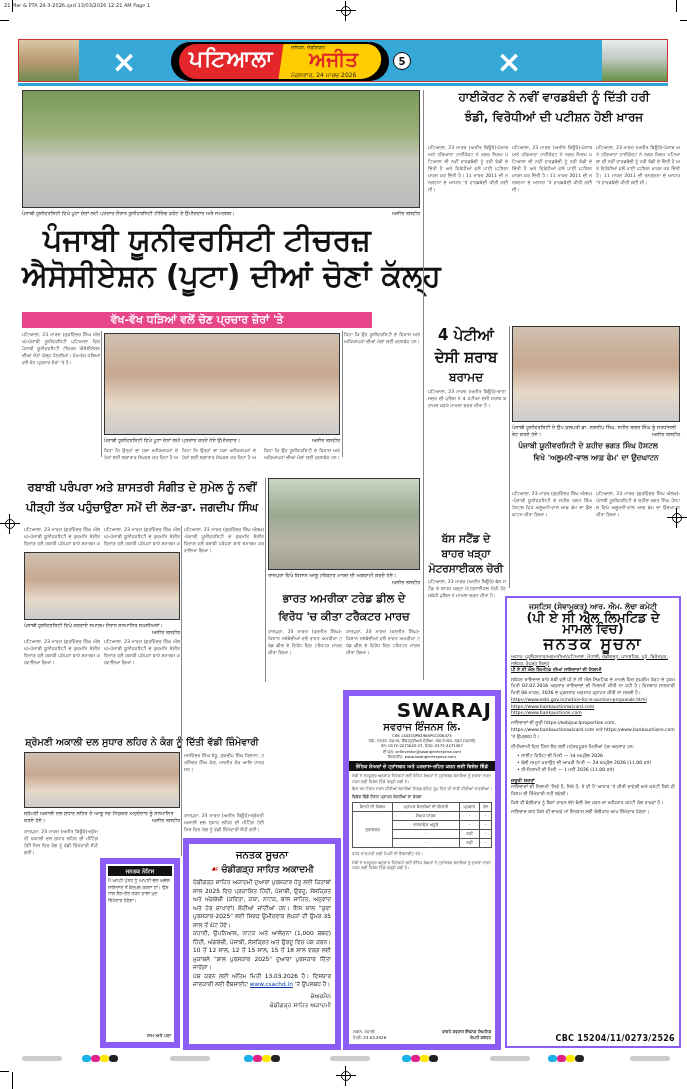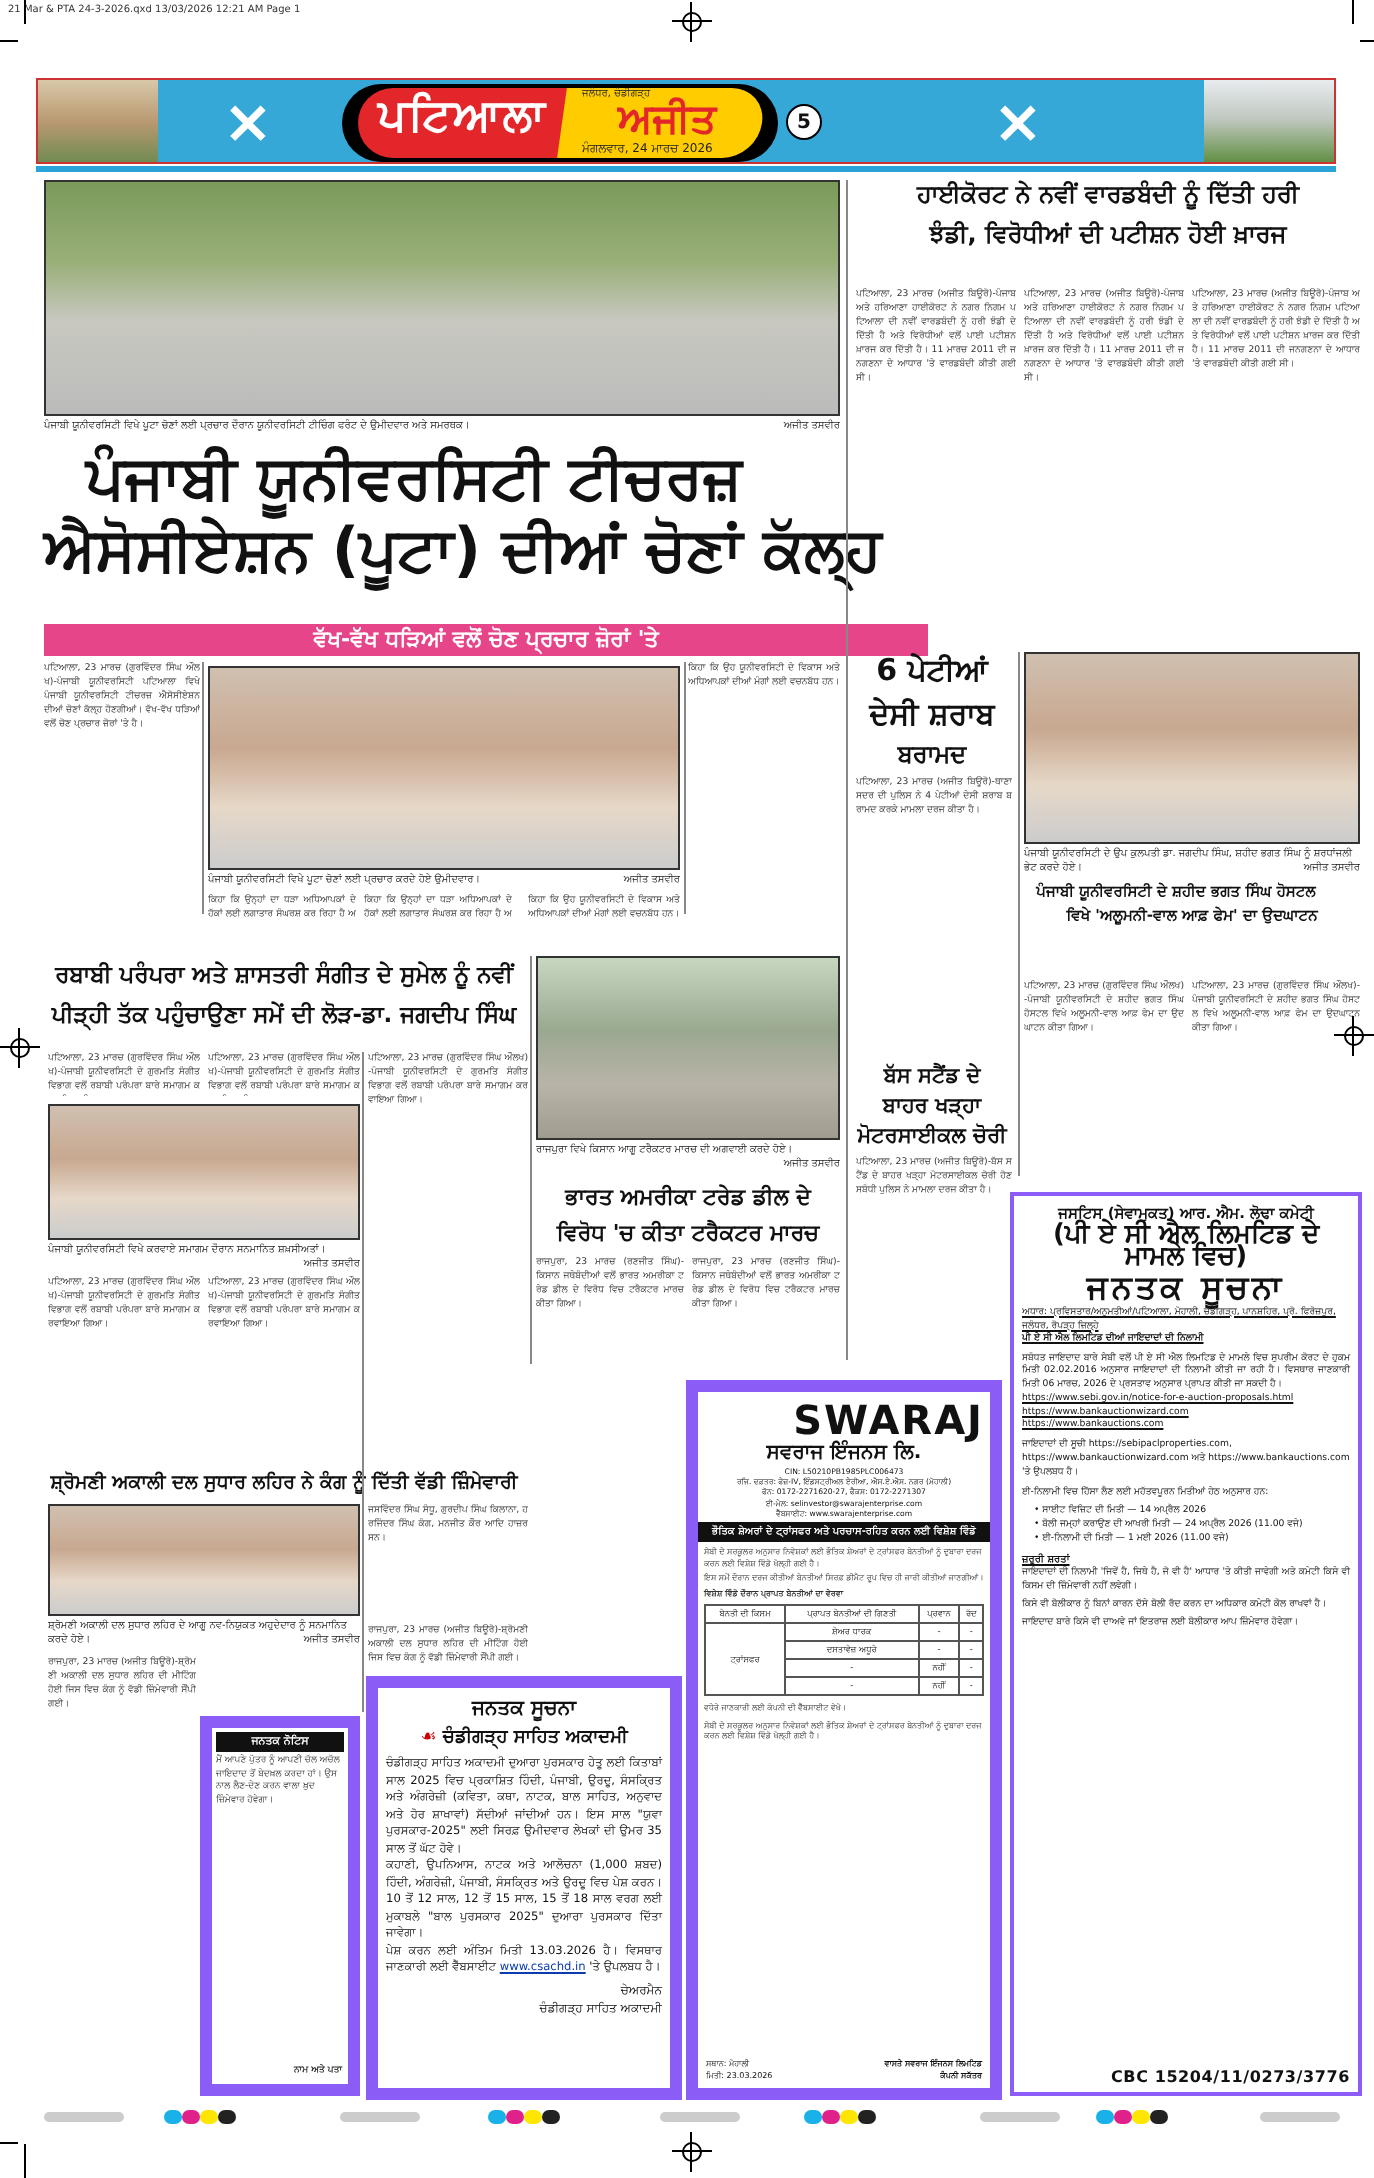--- a/index.html
+++ b/index.html
@@ -91,40 +91,40 @@
 <div class="abs mast-rule" style="width:650px"></div>
 
 <div class="abs photo" style="left:22px;top:90px;width:398px;height:118px"></div>
 <div class="abs caption" style="left:22px;top:210px;width:398px">
   <span>ਪੰਜਾਬੀ ਯੂਨੀਵਰਸਿਟੀ ਵਿਖੇ ਪੂਟਾ ਚੋਣਾਂ ਲਈ ਪ੍ਰਚਾਰ ਦੌਰਾਨ ਯੂਨੀਵਰਸਿਟੀ ਟੀਚਿੰਗ ਫਰੰਟ ਦੇ ਉਮੀਦਵਾਰ ਅਤੇ ਸਮਰਥਕ।</span>
   <span class="credit">ਅਜੀਤ ਤਸਵੀਰ</span>
 </div>
 
 <div class="abs hl hl-xl" style="left:8px;top:222px;width:398px">ਪੰਜਾਬੀ ਯੂਨੀਵਰਸਿਟੀ ਟੀਚਰਜ਼</div>
 <div class="abs hl hl-xl" style="left:22px;top:258px;width:398px">ਐਸੋਸੀਏਸ਼ਨ (ਪੂਟਾ) ਦੀਆਂ ਚੋਣਾਂ ਕੱਲ੍ਹ</div>
-<div class="abs pinkbar" style="left:22px;top:312px;width:442px;height:16px">ਵੱਖ-ਵੱਖ ਧੜਿਆਂ ਵਲੋਂ ਚੋਣ ਪ੍ਰਚਾਰ ਜ਼ੋਰਾਂ 'ਤੇ</div>
+<div class="abs pinkbar" style="left:22px;top:312px;width:350px;height:16px">ਵੱਖ-ਵੱਖ ਧੜਿਆਂ ਵਲੋਂ ਚੋਣ ਪ੍ਰਚਾਰ ਜ਼ੋਰਾਂ 'ਤੇ</div>
 
 <div class="abs col" style="left:22px;top:331px;width:78px;height:126px">ਪਟਿਆਲਾ, 23 ਮਾਰਚ (ਗੁਰਵਿੰਦਰ ਸਿੰਘ ਔਲਖ)-ਪੰਜਾਬੀ ਯੂਨੀਵਰਸਿਟੀ ਪਟਿਆਲਾ ਵਿਖੇ ਪੰਜਾਬੀ ਯੂਨੀਵਰਸਿਟੀ ਟੀਚਰਜ਼ ਐਸੋਸੀਏਸ਼ਨ ਦੀਆਂ ਚੋਣਾਂ ਕੱਲ੍ਹ ਹੋਣਗੀਆਂ। ਵੱਖ-ਵੱਖ ਧੜਿਆਂ ਵਲੋਂ ਚੋਣ ਪ੍ਰਚਾਰ ਜ਼ੋਰਾਂ 'ਤੇ ਹੈ।</div>
 <div class="abs photo indoor" style="left:104px;top:333px;width:236px;height:102px"></div>
 <div class="abs caption" style="left:104px;top:437px;width:236px">
   <span>ਪੰਜਾਬੀ ਯੂਨੀਵਰਸਿਟੀ ਵਿਖੇ ਪੂਟਾ ਚੋਣਾਂ ਲਈ ਪ੍ਰਚਾਰ ਕਰਦੇ ਹੋਏ ਉਮੀਦਵਾਰ।</span>
   <span class="credit">ਅਜੀਤ ਤਸਵੀਰ</span>
 </div>
 <div class="abs col" style="left:104px;top:447px;width:74px;height:14px">ਕਿਹਾ ਕਿ ਉਨ੍ਹਾਂ ਦਾ ਧੜਾ ਅਧਿਆਪਕਾਂ ਦੇ ਹੱਕਾਂ ਲਈ ਲਗਾਤਾਰ ਸੰਘਰਸ਼ ਕਰ ਰਿਹਾ ਹੈ ਅਤੇ ਯੂਨੀਵਰਸਿਟੀ ਦੀ ਵਿੱਤੀ ਹਾਲਤ ਸੁਧਾਰਨ ਲਈ ਯਤਨਸ਼ੀਲ ਹੈ।</div>
 <div class="abs col" style="left:182px;top:447px;width:74px;height:14px">ਕਿਹਾ ਕਿ ਉਨ੍ਹਾਂ ਦਾ ਧੜਾ ਅਧਿਆਪਕਾਂ ਦੇ ਹੱਕਾਂ ਲਈ ਲਗਾਤਾਰ ਸੰਘਰਸ਼ ਕਰ ਰਿਹਾ ਹੈ ਅਤੇ ਯੂਨੀਵਰਸਿਟੀ ਦੀ ਵਿੱਤੀ ਹਾਲਤ ਸੁਧਾਰਨ ਲਈ ਯਤਨਸ਼ੀਲ ਹੈ।</div>
 <div class="abs col" style="left:264px;top:447px;width:76px;height:14px">ਕਿਹਾ ਕਿ ਉਹ ਯੂਨੀਵਰਸਿਟੀ ਦੇ ਵਿਕਾਸ ਅਤੇ ਅਧਿਆਪਕਾਂ ਦੀਆਂ ਮੰਗਾਂ ਲਈ ਵਚਨਬੱਧ ਹਨ।</div>
 <div class="abs col" style="left:344px;top:331px;width:76px;height:130px">ਕਿਹਾ ਕਿ ਉਹ ਯੂਨੀਵਰਸਿਟੀ ਦੇ ਵਿਕਾਸ ਅਤੇ ਅਧਿਆਪਕਾਂ ਦੀਆਂ ਮੰਗਾਂ ਲਈ ਵਚਨਬੱਧ ਹਨ।</div>
 
 <div class="abs hl hl-m" style="left:426px;top:90px;width:256px">ਹਾਈਕੋਰਟ ਨੇ ਨਵੀਂ ਵਾਰਡਬੰਦੀ ਨੂੰ ਦਿੱਤੀ ਹਰੀ</div>
 <div class="abs hl hl-m" style="left:426px;top:110px;width:256px">ਝੰਡੀ, ਵਿਰੋਧੀਆਂ ਦੀ ਪਟੀਸ਼ਨ ਹੋਈ ਖ਼ਾਰਜ</div>
 <div class="abs col" style="left:428px;top:144px;width:80px;height:176px">ਪਟਿਆਲਾ, 23 ਮਾਰਚ (ਅਜੀਤ ਬਿਊਰੋ)-ਪੰਜਾਬ ਅਤੇ ਹਰਿਆਣਾ ਹਾਈਕੋਰਟ ਨੇ ਨਗਰ ਨਿਗਮ ਪਟਿਆਲਾ ਦੀ ਨਵੀਂ ਵਾਰਡਬੰਦੀ ਨੂੰ ਹਰੀ ਝੰਡੀ ਦੇ ਦਿੱਤੀ ਹੈ ਅਤੇ ਵਿਰੋਧੀਆਂ ਵਲੋਂ ਪਾਈ ਪਟੀਸ਼ਨ ਖ਼ਾਰਜ ਕਰ ਦਿੱਤੀ ਹੈ। 11 ਮਾਰਚ 2011 ਦੀ ਜਨਗਣਨਾ ਦੇ ਆਧਾਰ 'ਤੇ ਵਾਰਡਬੰਦੀ ਕੀਤੀ ਗਈ ਸੀ।</div>
 <div class="abs col" style="left:512px;top:144px;width:80px;height:176px">ਪਟਿਆਲਾ, 23 ਮਾਰਚ (ਅਜੀਤ ਬਿਊਰੋ)-ਪੰਜਾਬ ਅਤੇ ਹਰਿਆਣਾ ਹਾਈਕੋਰਟ ਨੇ ਨਗਰ ਨਿਗਮ ਪਟਿਆਲਾ ਦੀ ਨਵੀਂ ਵਾਰਡਬੰਦੀ ਨੂੰ ਹਰੀ ਝੰਡੀ ਦੇ ਦਿੱਤੀ ਹੈ ਅਤੇ ਵਿਰੋਧੀਆਂ ਵਲੋਂ ਪਾਈ ਪਟੀਸ਼ਨ ਖ਼ਾਰਜ ਕਰ ਦਿੱਤੀ ਹੈ। 11 ਮਾਰਚ 2011 ਦੀ ਜਨਗਣਨਾ ਦੇ ਆਧਾਰ 'ਤੇ ਵਾਰਡਬੰਦੀ ਕੀਤੀ ਗਈ ਸੀ।</div>
 <div class="abs col" style="left:596px;top:144px;width:84px;height:176px">ਪਟਿਆਲਾ, 23 ਮਾਰਚ (ਅਜੀਤ ਬਿਊਰੋ)-ਪੰਜਾਬ ਅਤੇ ਹਰਿਆਣਾ ਹਾਈਕੋਰਟ ਨੇ ਨਗਰ ਨਿਗਮ ਪਟਿਆਲਾ ਦੀ ਨਵੀਂ ਵਾਰਡਬੰਦੀ ਨੂੰ ਹਰੀ ਝੰਡੀ ਦੇ ਦਿੱਤੀ ਹੈ ਅਤੇ ਵਿਰੋਧੀਆਂ ਵਲੋਂ ਪਾਈ ਪਟੀਸ਼ਨ ਖ਼ਾਰਜ ਕਰ ਦਿੱਤੀ ਹੈ। 11 ਮਾਰਚ 2011 ਦੀ ਜਨਗਣਨਾ ਦੇ ਆਧਾਰ 'ਤੇ ਵਾਰਡਬੰਦੀ ਕੀਤੀ ਗਈ ਸੀ।</div>
 
-<div class="abs hl hl-l" style="left:426px;top:326px;width:80px">6 ਪੇਟੀਆਂ</div>
+<div class="abs hl hl-l" style="left:426px;top:326px;width:80px">4 ਪੇਟੀਆਂ</div>
 <div class="abs hl hl-l" style="left:426px;top:348px;width:80px">ਦੇਸੀ ਸ਼ਰਾਬ</div>
 <div class="abs hl hl-m" style="left:426px;top:370px;width:80px">ਬਰਾਮਦ</div>
 <div class="abs col" style="left:428px;top:388px;width:78px;height:92px">ਪਟਿਆਲਾ, 23 ਮਾਰਚ (ਅਜੀਤ ਬਿਊਰੋ)-ਥਾਣਾ ਸਦਰ ਦੀ ਪੁਲਿਸ ਨੇ 4 ਪੇਟੀਆਂ ਦੇਸੀ ਸ਼ਰਾਬ ਬਰਾਮਦ ਕਰਕੇ ਮਾਮਲਾ ਦਰਜ ਕੀਤਾ ਹੈ।</div>
 
 <div class="abs photo indoor" style="left:512px;top:326px;width:168px;height:96px"></div>
 <div class="abs caption" style="left:512px;top:424px;width:168px">
   <span>ਪੰਜਾਬੀ ਯੂਨੀਵਰਸਿਟੀ ਦੇ ਉਪ ਕੁਲਪਤੀ ਡਾ. ਜਗਦੀਪ ਸਿੰਘ, ਸ਼ਹੀਦ ਭਗਤ ਸਿੰਘ ਨੂੰ ਸ਼ਰਧਾਂਜਲੀ ਭੇਟ ਕਰਦੇ ਹੋਏ।</span>
   <span class="credit">ਅਜੀਤ ਤਸਵੀਰ</span>
 </div>
 <div class="abs hl" style="left:502px;top:440px;width:172px;font-size:7.5px;line-height:11px">ਪੰਜਾਬੀ ਯੂਨੀਵਰਸਿਟੀ ਦੇ ਸ਼ਹੀਦ ਭਗਤ ਸਿੰਘ ਹੋਸਟਲ</div>
@@ -270,21 +270,21 @@
   <div style="font-size:4.6px;line-height:6.8px;margin-top:3px">ਈ-ਨਿਲਾਮੀ ਵਿਚ ਹਿੱਸਾ ਲੈਣ ਲਈ ਮਹੱਤਵਪੂਰਨ ਮਿਤੀਆਂ ਹੇਠ ਅਨੁਸਾਰ ਹਨ:</div>
   <div style="font-size:4.6px;line-height:7px;margin-top:2px;padding-left:6px">
     <div>• <span>ਸਾਈਟ ਵਿਜ਼ਿਟ ਦੀ ਮਿਤੀ</span> — <span>14 ਅਪ੍ਰੈਲ 2026</span></div>
     <div>• <span>ਬੋਲੀ ਜਮ੍ਹਾਂ ਕਰਾਉਣ ਦੀ ਆਖਰੀ ਮਿਤੀ</span> — <span>24 ਅਪ੍ਰੈਲ 2026 (11.00 ਵਜੇ)</span></div>
     <div>• <span>ਈ-ਨਿਲਾਮੀ ਦੀ ਮਿਤੀ</span> — <span>1 ਮਈ 2026 (11.00 ਵਜੇ)</span></div>
   </div>
   <div style="font-size:5px;line-height:8px;margin-top:3px;text-decoration:underline;font-weight:bold">ਜ਼ਰੂਰੀ ਸ਼ਰਤਾਂ</div>
   <div style="font-size:4.6px;line-height:6.8px;text-align:justify">ਜਾਇਦਾਦਾਂ ਦੀ ਨਿਲਾਮੀ 'ਜਿਵੇਂ ਹੈ, ਜਿਥੇ ਹੈ, ਜੋ ਵੀ ਹੈ' ਆਧਾਰ 'ਤੇ ਕੀਤੀ ਜਾਵੇਗੀ ਅਤੇ ਕਮੇਟੀ ਕਿਸੇ ਵੀ ਕਿਸਮ ਦੀ ਜ਼ਿੰਮੇਵਾਰੀ ਨਹੀਂ ਲਵੇਗੀ।</div>
   <div style="font-size:4.6px;line-height:6.8px;text-align:justify;margin-top:2px">ਕਿਸੇ ਵੀ ਬੋਲੀਕਾਰ ਨੂੰ ਬਿਨਾਂ ਕਾਰਨ ਦੱਸੇ ਬੋਲੀ ਰੱਦ ਕਰਨ ਦਾ ਅਧਿਕਾਰ ਕਮੇਟੀ ਕੋਲ ਰਾਖਵਾਂ ਹੈ।</div>
   <div style="font-size:4.6px;line-height:6.8px;text-align:justify;margin-top:2px">ਜਾਇਦਾਦ ਬਾਰੇ ਕਿਸੇ ਵੀ ਦਾਅਵੇ ਜਾਂ ਇਤਰਾਜ਼ ਲਈ ਬੋਲੀਕਾਰ ਆਪ ਜ਼ਿੰਮੇਵਾਰ ਹੋਵੇਗਾ।</div>
-  <div style="position:absolute;right:4px;bottom:3px;font-size:8px;font-weight:bold;letter-spacing:0.3px">CBC 15204/11/0273/3776</div>
+  <div style="position:absolute;right:4px;bottom:3px;font-size:8px;font-weight:bold;letter-spacing:0.3px">CBC 15204/11/0273/2526</div>
 </div>
 
 <div class="abs vrule" style="left:423px;top:90px;height:590px"></div>
 <div class="abs vrule" style="left:509px;top:326px;height:262px"></div>
 <div class="abs vrule" style="left:101px;top:331px;height:126px"></div>
 <div class="abs vrule" style="left:342px;top:331px;height:126px"></div>
 <div class="abs vrule" style="left:265px;top:478px;height:204px"></div>
 
 <div class="abs greybar" style="left:22px;top:1056px"></div>
 <div class="abs cmyk" style="left:82px;top:1055px">

